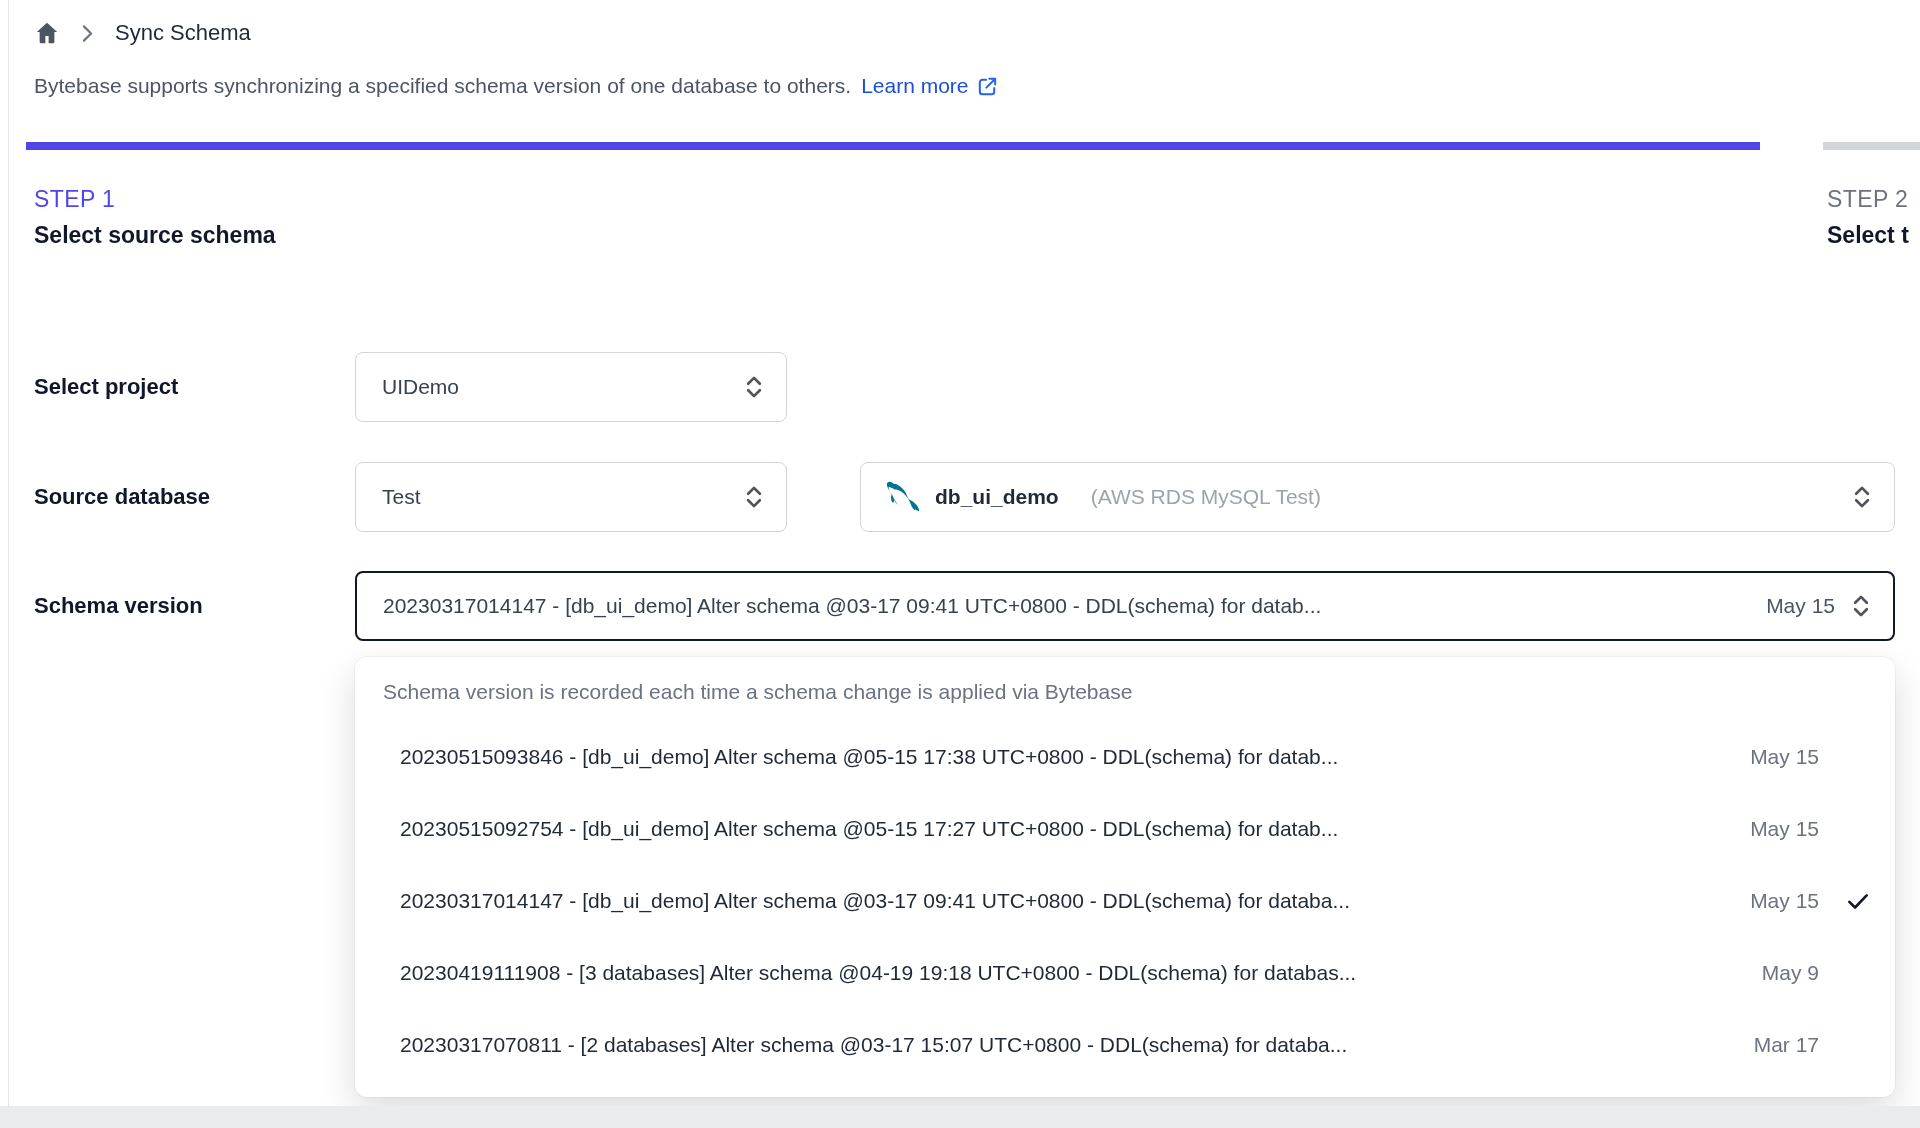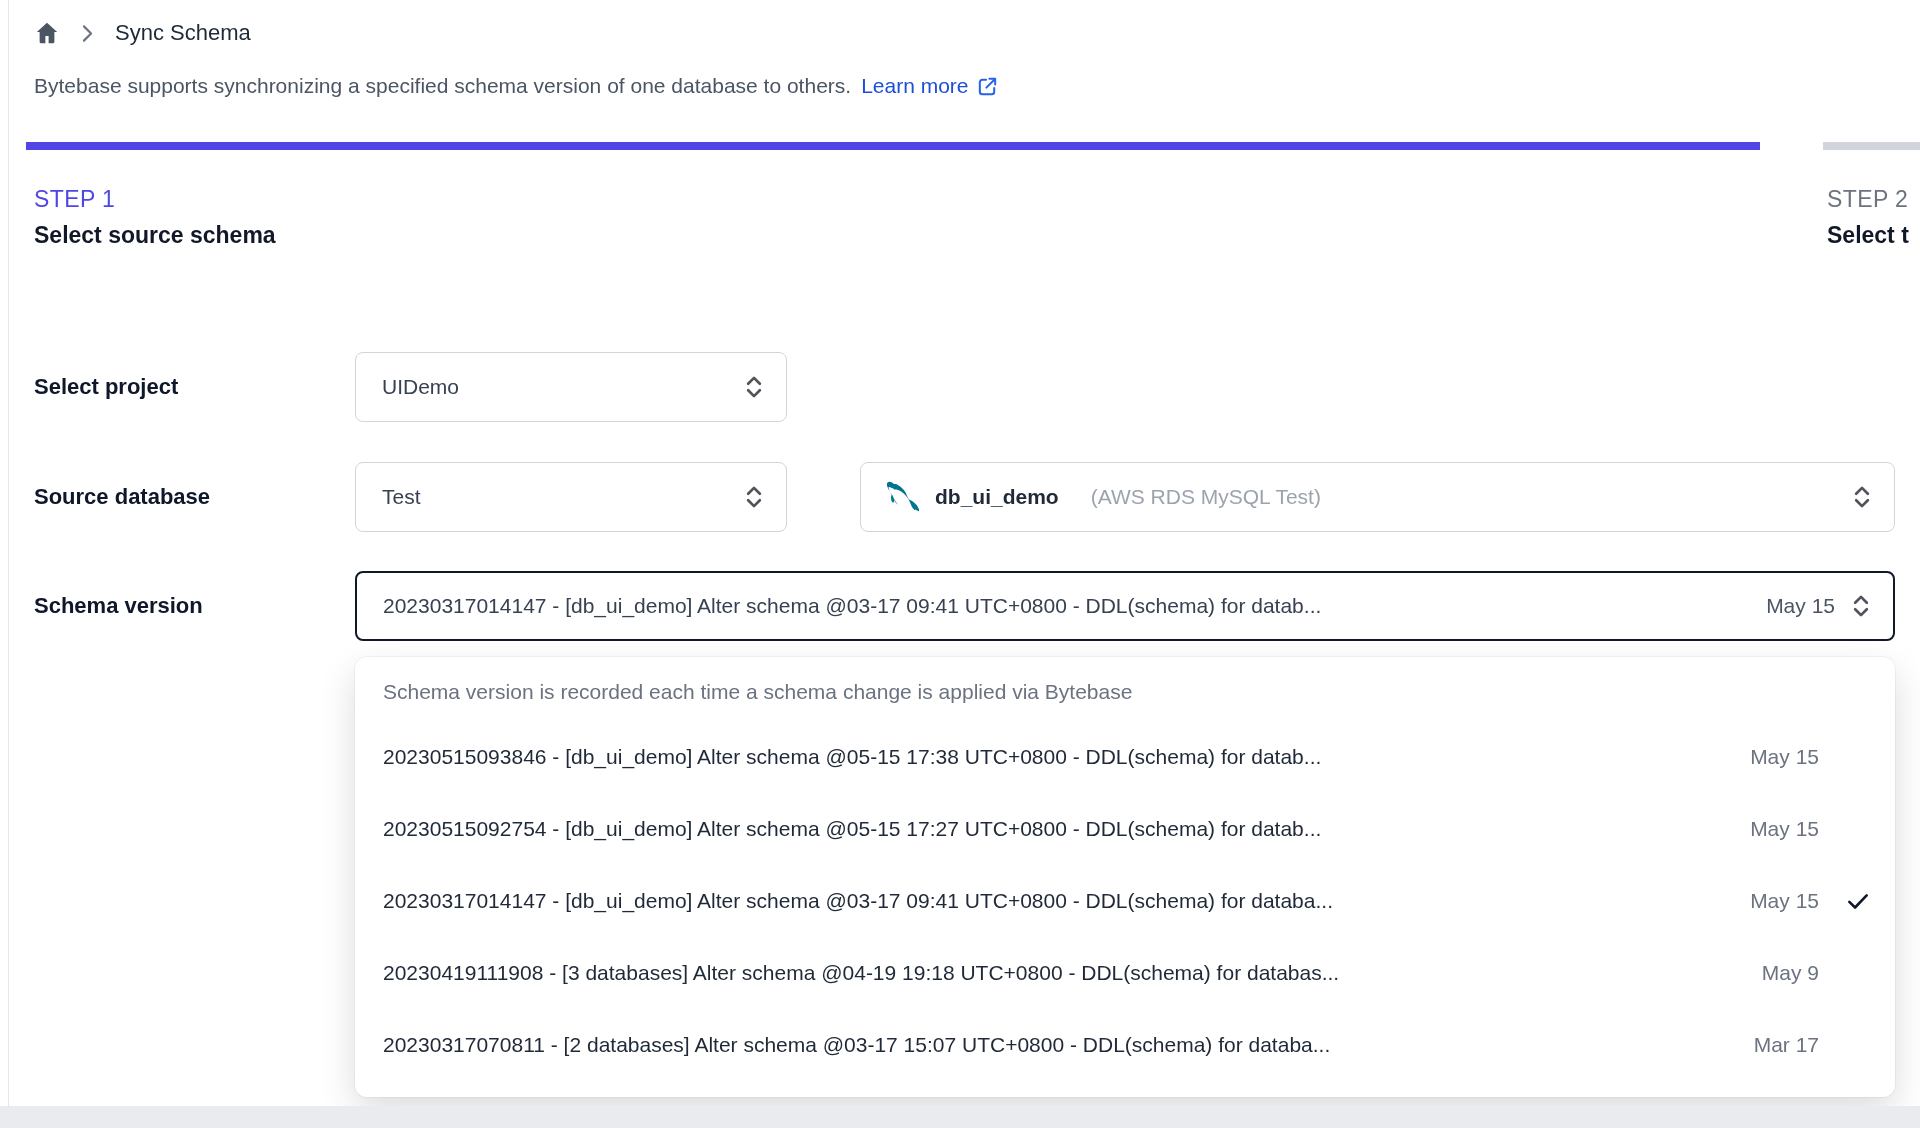--- a/index.html
+++ b/index.html
@@ -146,20 +146,21 @@
     white-space: nowrap;
   }
   .dd-option {
     height: 72px;
     display: flex;
     align-items: center;
     padding: 0 24px 0 28px;
     font-size: 21px;
     color: #1f2937;
     cursor: pointer;
+    margin-left: 17px;
   }
   .opt-text { flex: 1; white-space: nowrap; overflow: hidden; }
   .opt-date { color: #6b7280; margin-left: 16px; flex: none; }
   .opt-check { width: 52px; display: flex; justify-content: flex-end; flex: none; }
 
   
   .bottom-band {
     position: absolute;
     left: 0; right: 0; bottom: 0;
     height: 22px;

